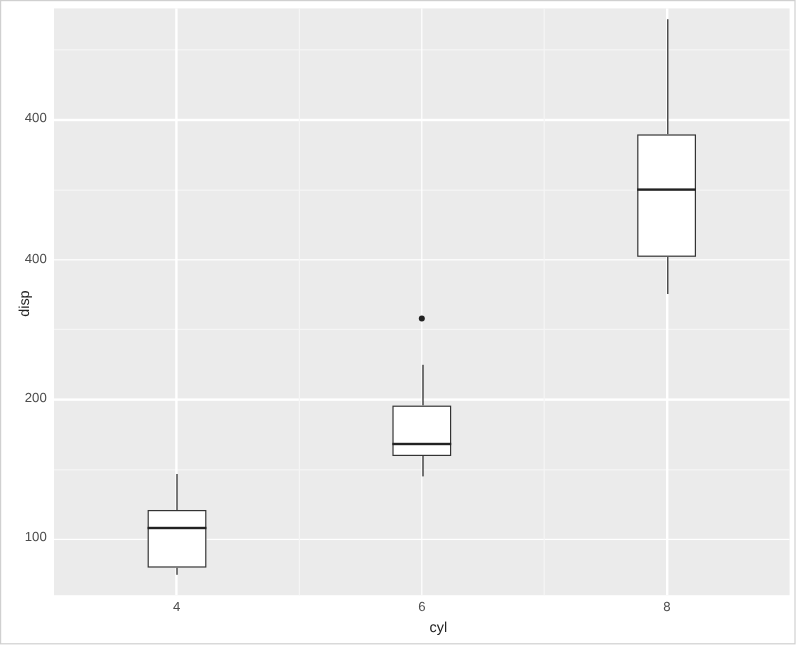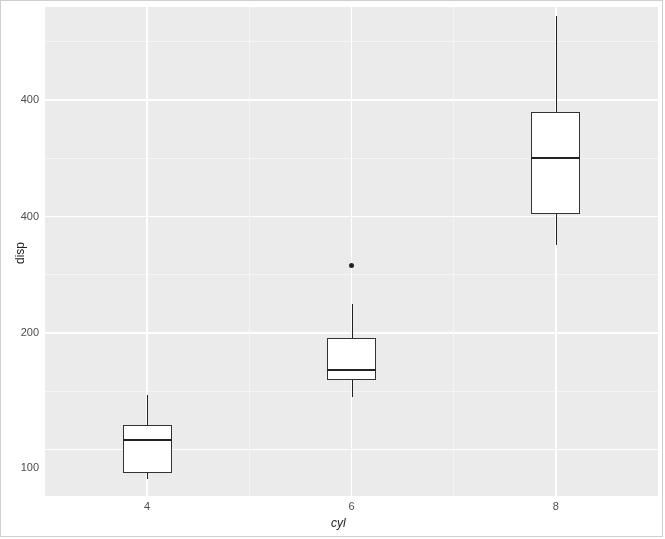--- a/index.html
+++ b/index.html
@@ -73,28 +73,28 @@
   }
 </style>
 </head>
 <body>
 
 <div class="chart-frame">
 
   <div class="panel" id="panel" style="left: 44px; top: 6px; width: 613px; height: 489px;"></div>
 
   <div class="axis-title y" id="ylab" style="left: 12px; top: 262.5px;">disp</div>
-  <div class="axis-title" id="xlab" style="left: 330px; top: 515px; font-style: italic;">cyl</div>
+  <div class="axis-title" id="xlab" style="left: 357px; top: 515px;">cyl</div>
 
 <div class="gridline-minor" style="left: 44px; width: 613px; height: 1px; top: 389.714px;"></div>
     <div class="gridline-minor" style="left: 44px; width: 613px; height: 1px; top: 273.286px;"></div>
     <div class="gridline-minor" style="left: 44px; width: 613px; height: 1px; top: 156.857px;"></div>
     <div class="gridline-minor" style="left: 44px; width: 613px; height: 1px; top: 40.4286px;"></div>
     <div class="gridline-major" style="left: 44px; width: 613px; height: 1.5px; top: 447.679px;"></div>
-    <div class="axis-text" style="right: 623px; top: 460px; text-align: left;">100</div>
+    <div class="axis-text" style="right: 623px; top: 441px; text-align: left;">100</div>
     <div class="gridline-major" style="left: 44px; width: 613px; height: 1.5px; top: 331.25px;"></div>
     <div class="axis-text" style="right: 623px; top: 325px; text-align: right;">200</div>
     <div class="gridline-major" style="left: 44px; width: 613px; height: 1.5px; top: 214.821px;"></div>
     <div class="axis-text" style="right: 623px; top: 208.571px; text-align: right;">400</div>
     <div class="gridline-major" style="left: 44px; width: 613px; height: 1.5px; top: 98.3929px;"></div>
     <div class="axis-text" style="right: 623px; top: 92.1429px; text-align: right;">400</div>
     <div class="gridline-major" style="top: 6px; height: 489px; width: 1.5px; left: 145.417px;"></div>
     <div class="axis-text" style="left: 126.167px; width: 40px; text-align: center; top: 499px;">4</div>
     <div class="gridline-major" style="top: 6px; height: 489px; width: 1.5px; left: 349.75px;"></div>
     <div class="axis-text" style="left: 330.5px; width: 40px; text-align: center; top: 499px;">6</div>

